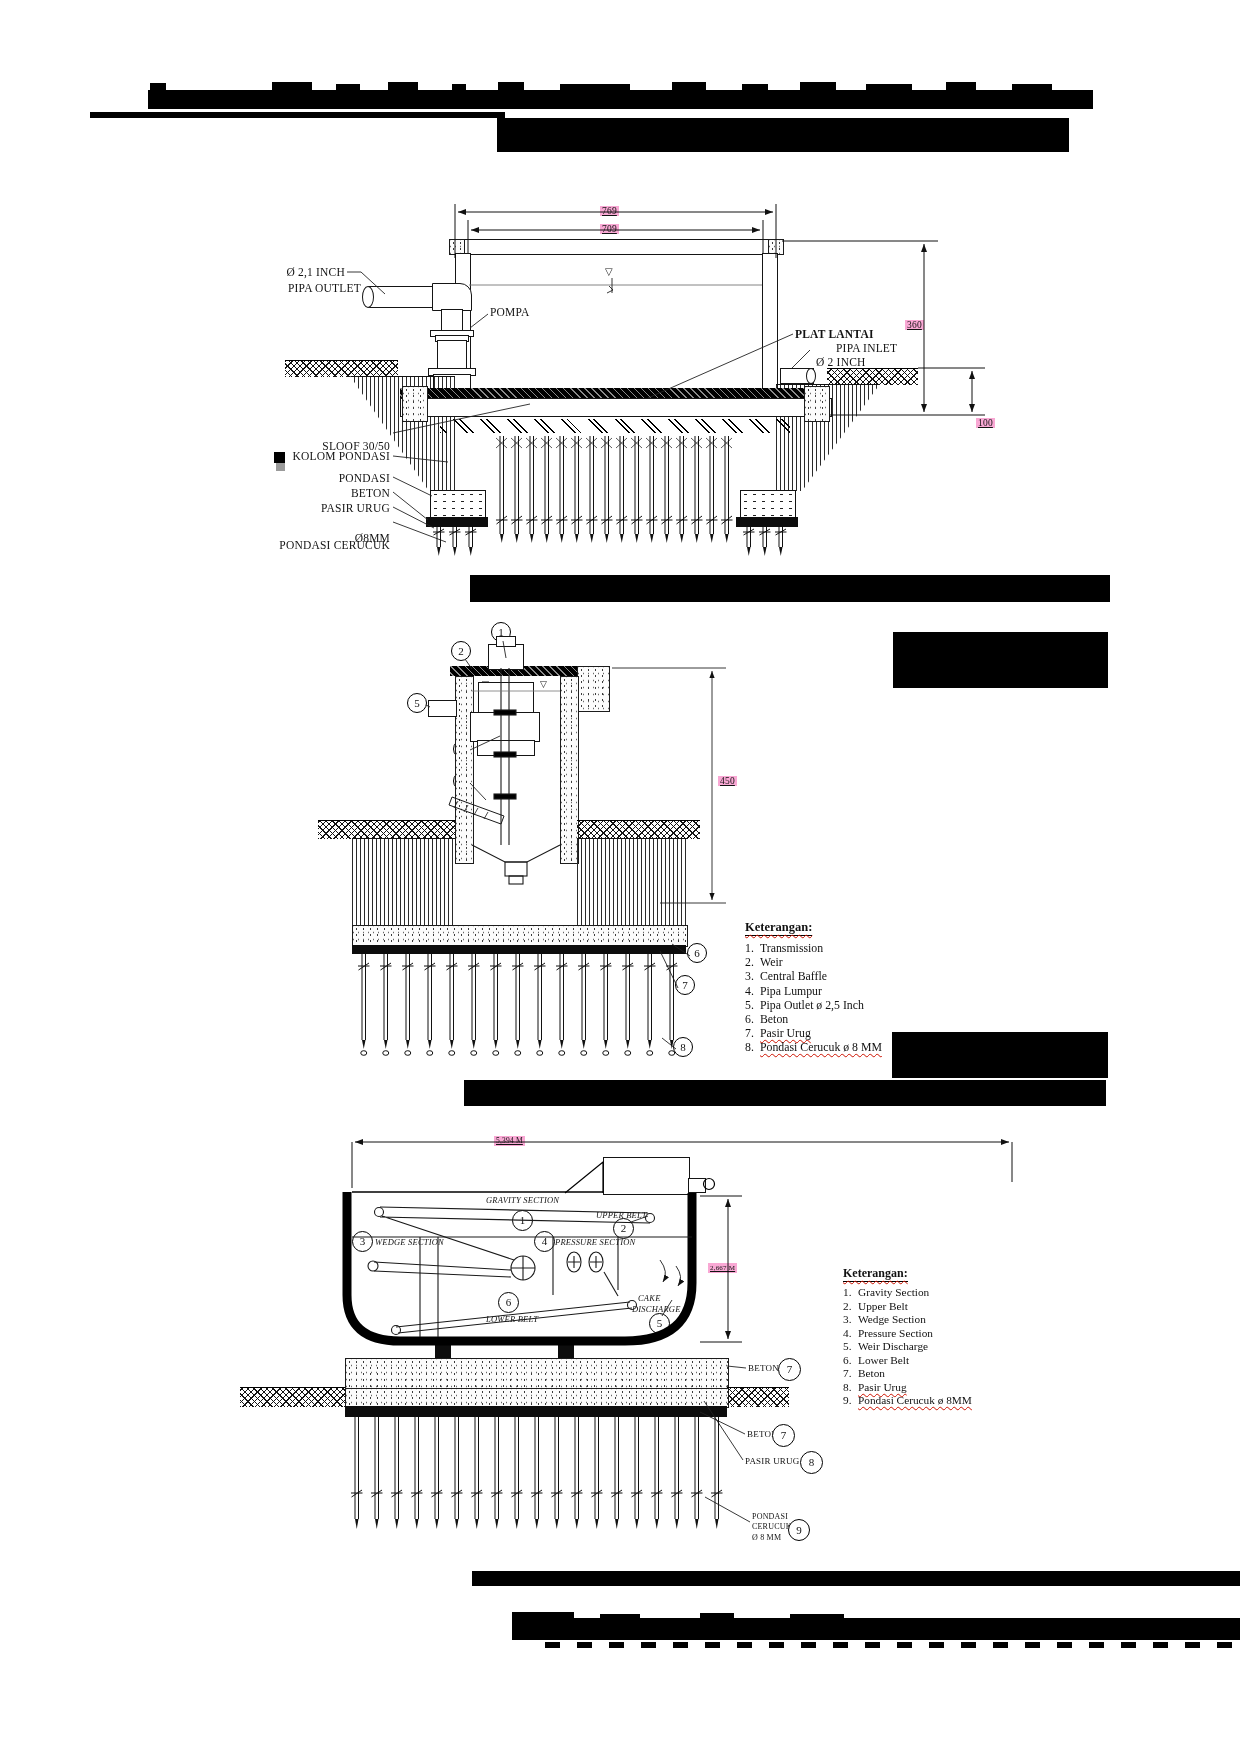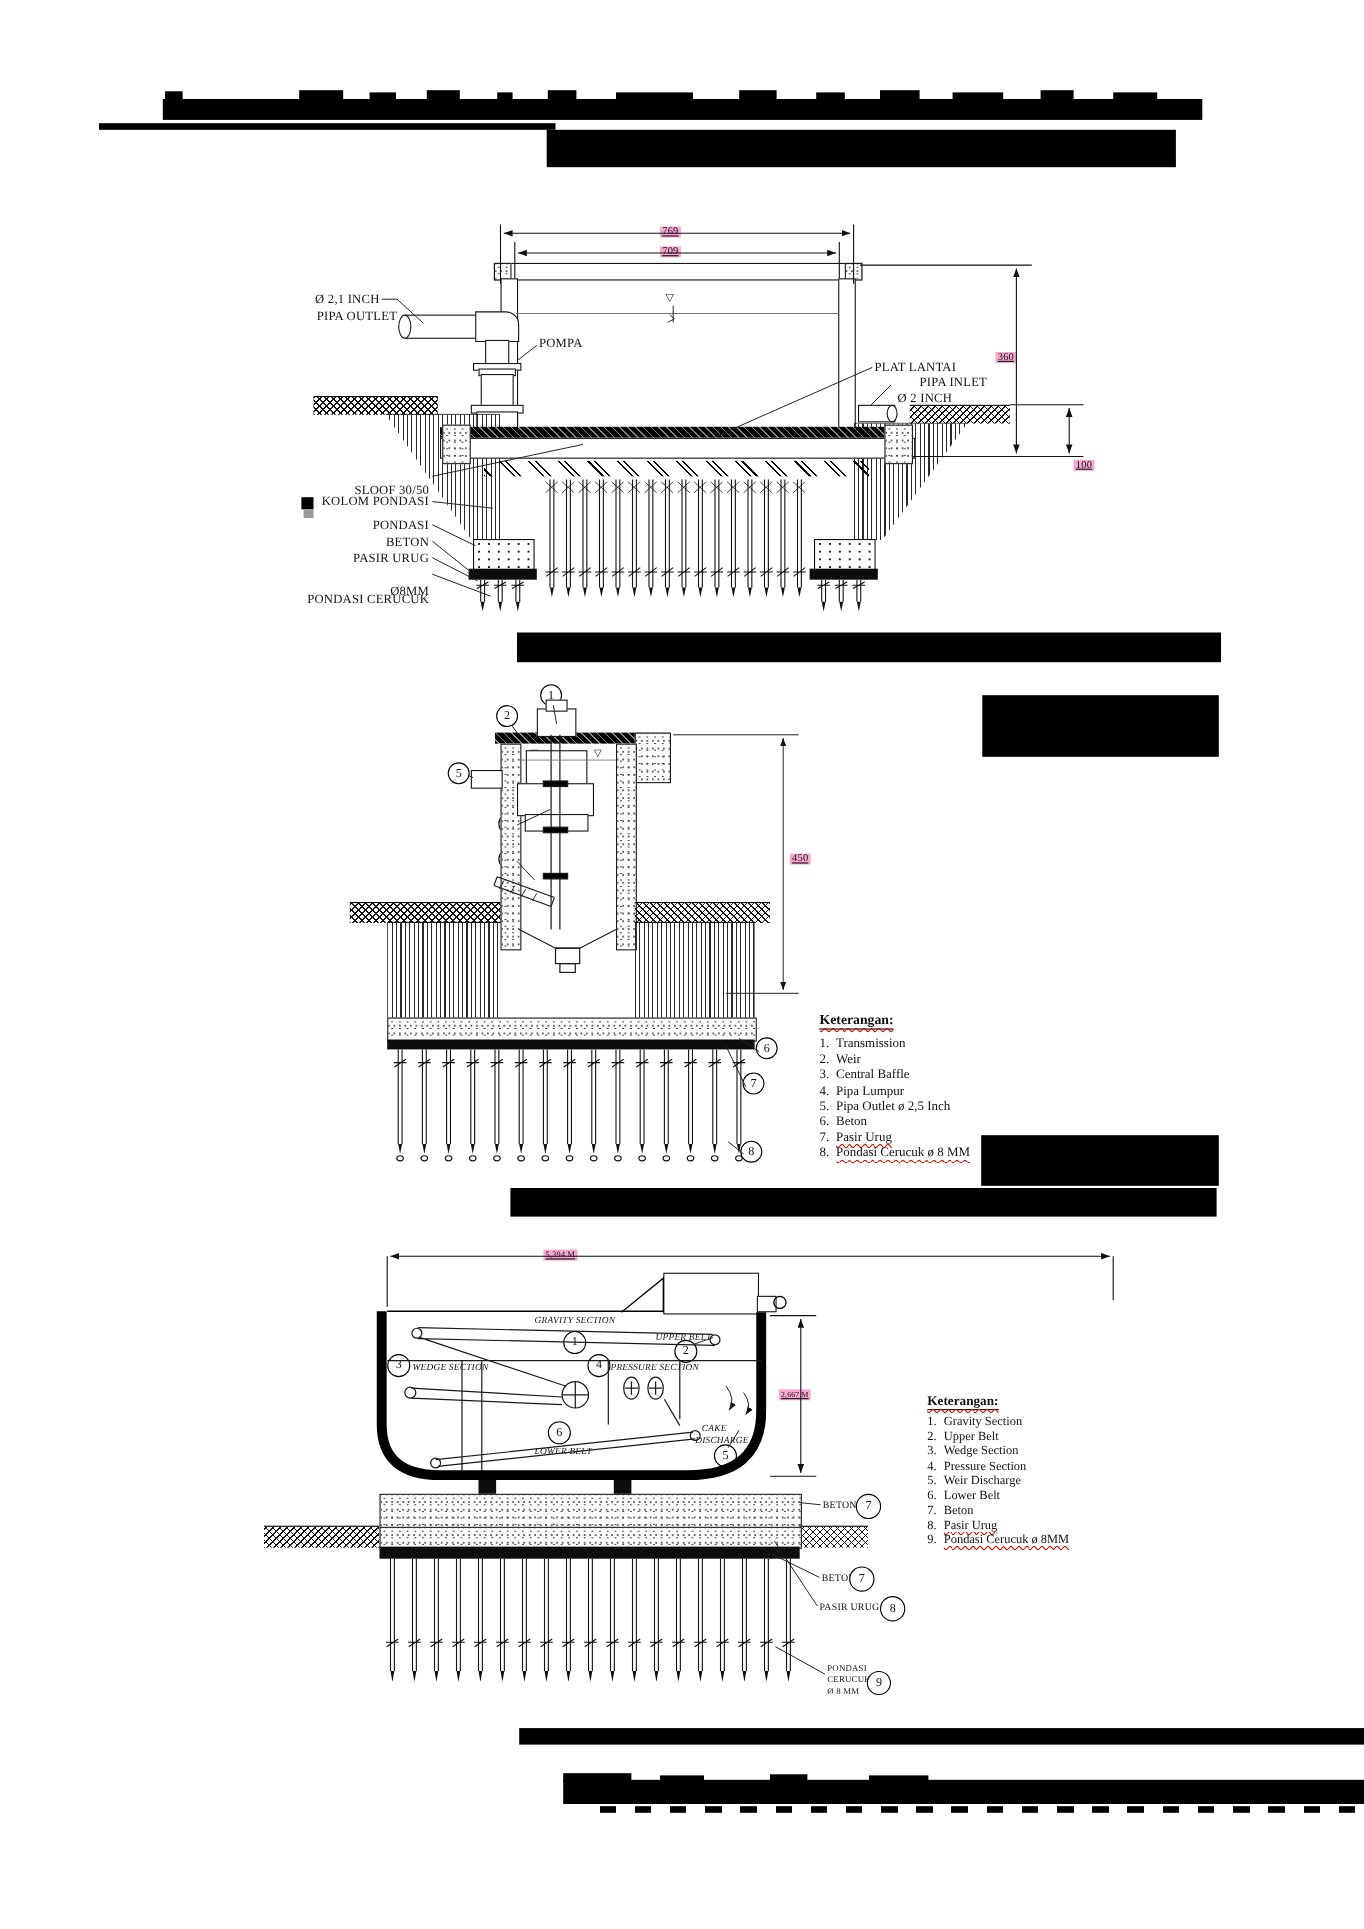--- a/index.html
+++ b/index.html
@@ -75,21 +75,21 @@
   <div class="abs box" style="left:441px;top:309px;width:20px;height:21px;"></div>
   <div class="abs box" style="left:430px;top:330px;width:42px;height:5px;"></div>
   <div class="abs box" style="left:435px;top:335px;width:32px;height:5px;"></div>
   <div class="abs box" style="left:437px;top:340px;width:28px;height:28px;"></div>
   <div class="abs box" style="left:428px;top:368px;width:46px;height:6px;"></div>
   <div class="abs box" style="left:433px;top:374px;width:36px;height:24px;"></div>
 
   <div class="lbl sm tr" style="left:241px;top:250px;width:120px;margin-top:32px;">PIPA OUTLET</div>
   <div class="lbl sm tr" style="left:232px;top:266px;width:113px;">Ø 2,1 INCH</div>
   <div class="lbl sm" style="left:490px;top:306px;">POMPA</div>
-  <div class="lbl sm" style="left:795px;top:328px;">PLAT LANTAI</div>
+  <div class="lbl sm" style="left:795px;top:328px;font-weight:bold;">PLAT LANTAI</div>
   <div class="lbl sm" style="left:836px;top:342px;">PIPA INLET</div>
   <div class="lbl sm" style="left:816px;top:356px;">Ø 2 INCH</div>
 
   <div class="abs hatchx" style="left:285px;top:360px;width:113px;height:16px;border-top:1.2px solid #000;"></div>
   <div class="abs hatchx" style="left:827px;top:368px;width:91px;height:16px;border-top:1.2px solid #000;"></div>
   <div class="abs vstr" style="left:350px;top:376px;width:105px;height:114px;clip-path:polygon(0 0,100% 0,100% 100%,75% 100%);"></div>
   <div class="abs vstr" style="left:776px;top:384px;width:104px;height:106px;clip-path:polygon(0 0,100% 0,25% 100%,0 100%);"></div>
 
   <div class="abs box" style="left:780px;top:368px;width:32px;height:14px;"></div>
   <div class="abs box" style="left:806px;top:368px;width:8px;height:14px;border-radius:50%;"></div>

